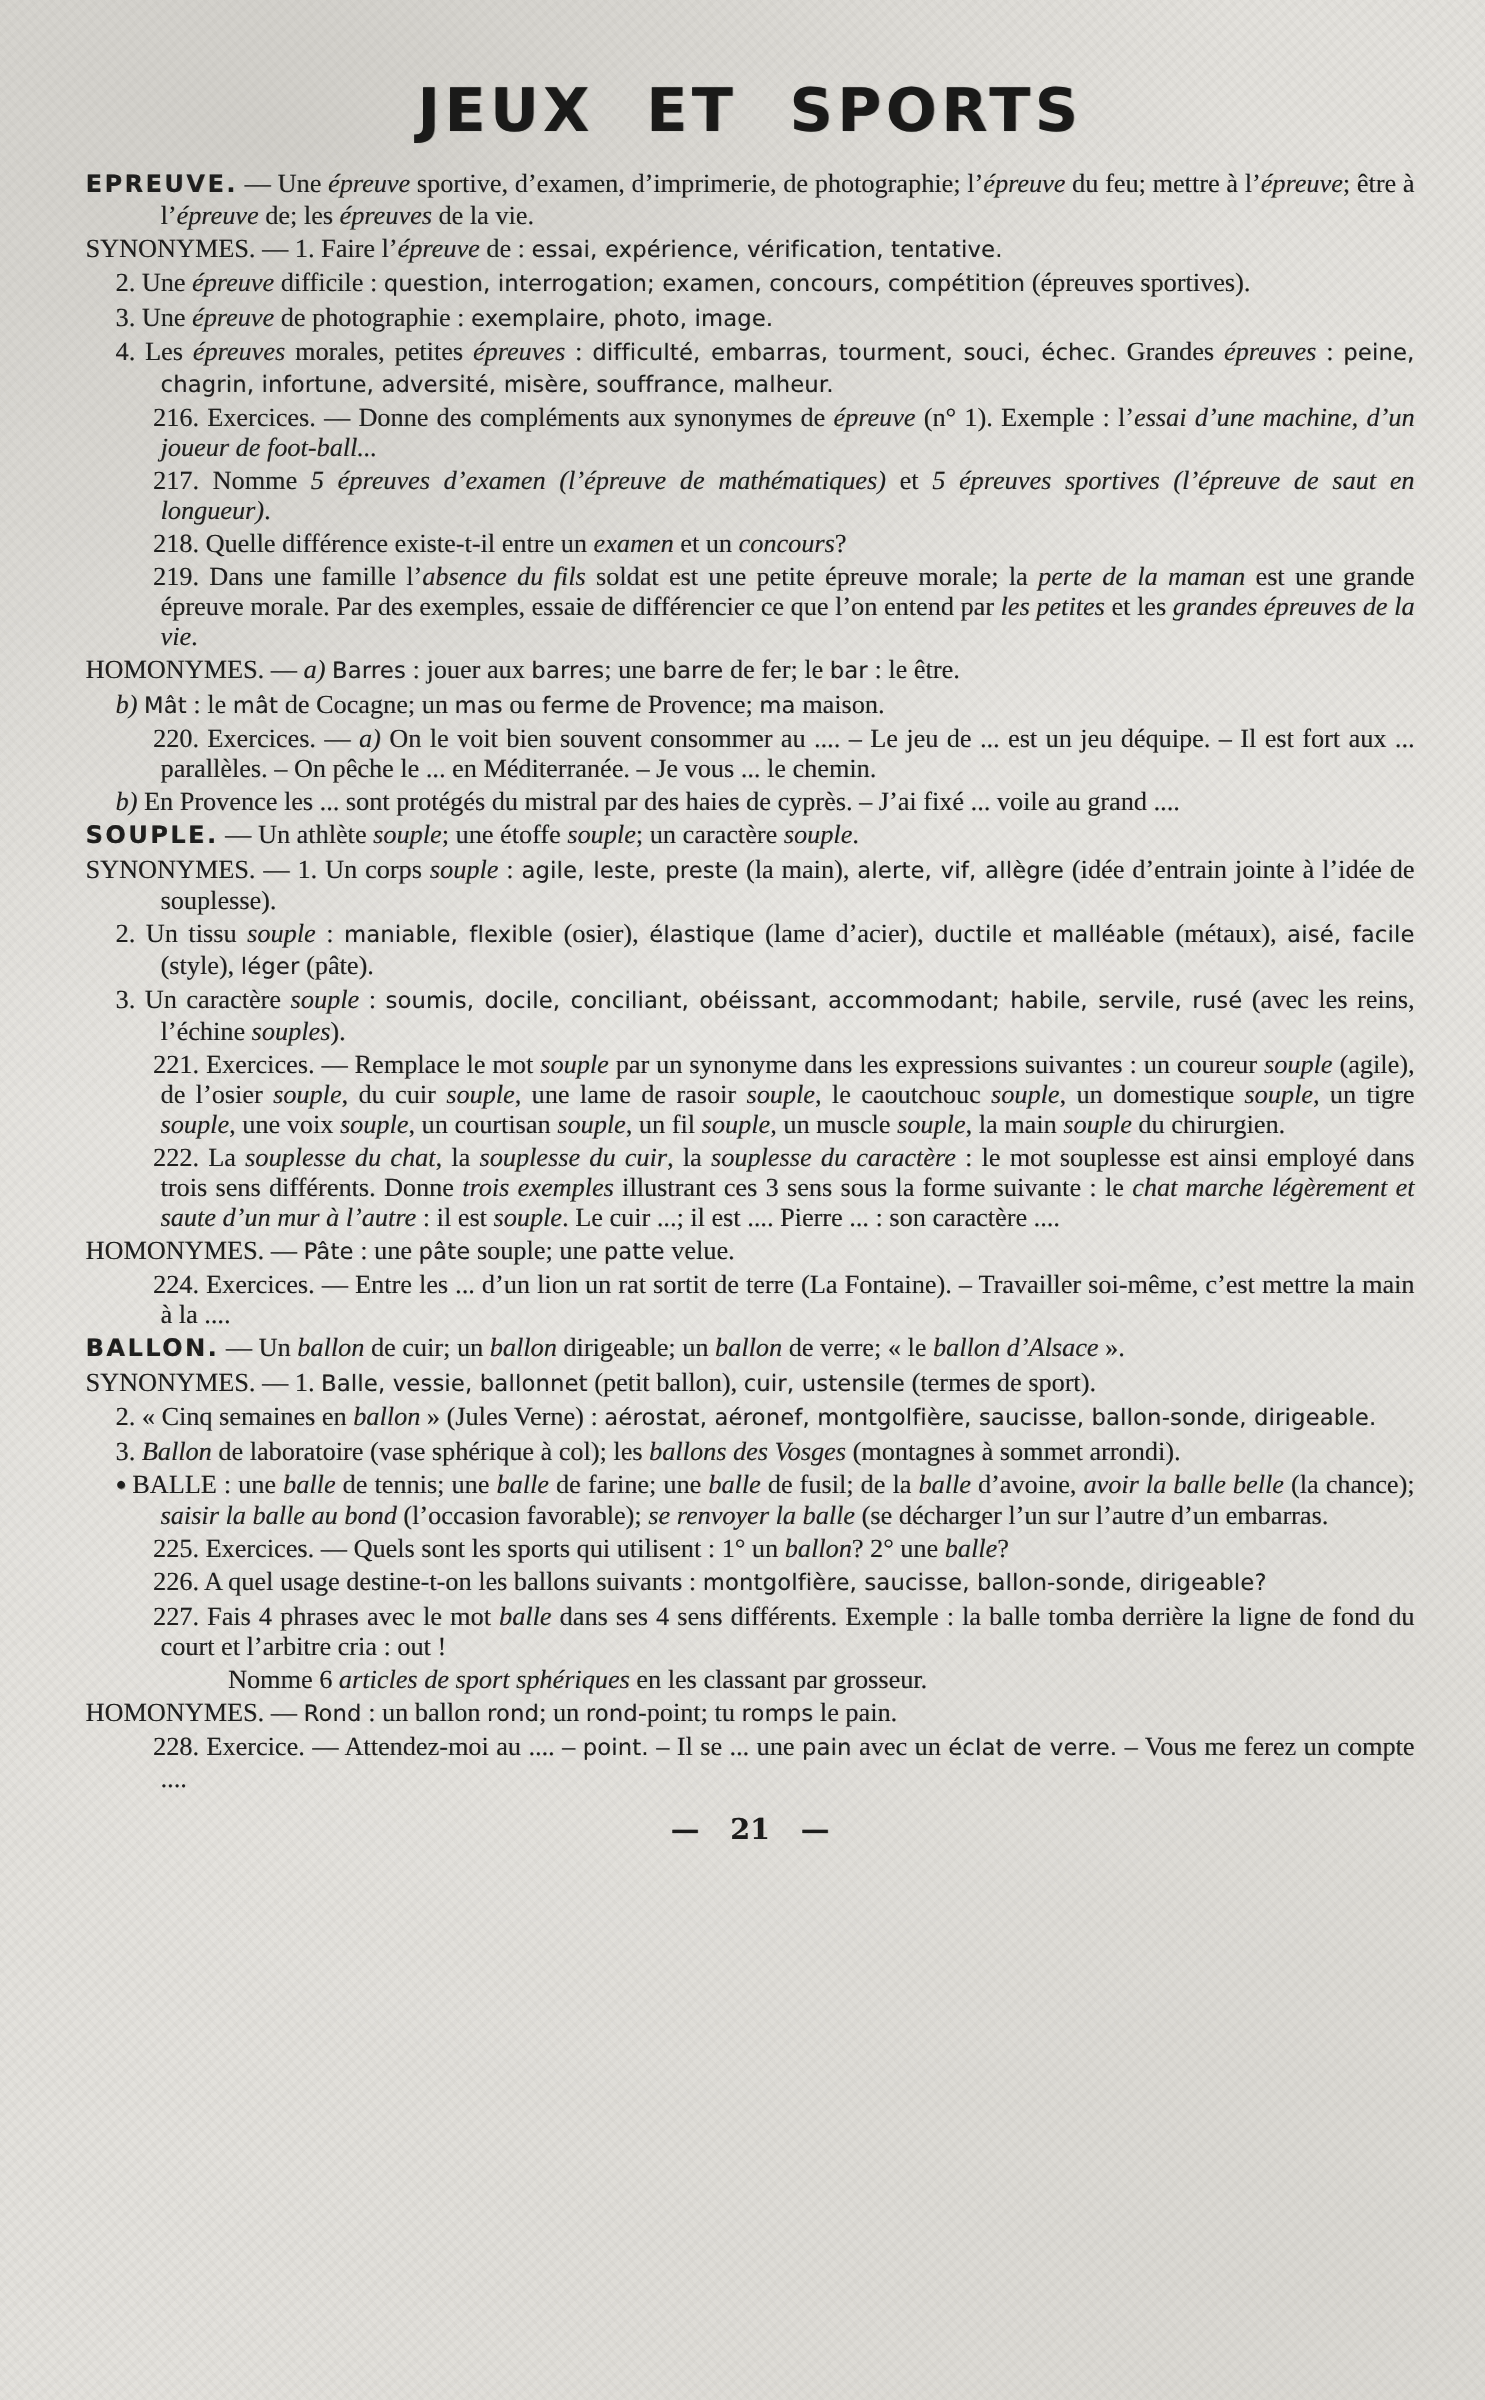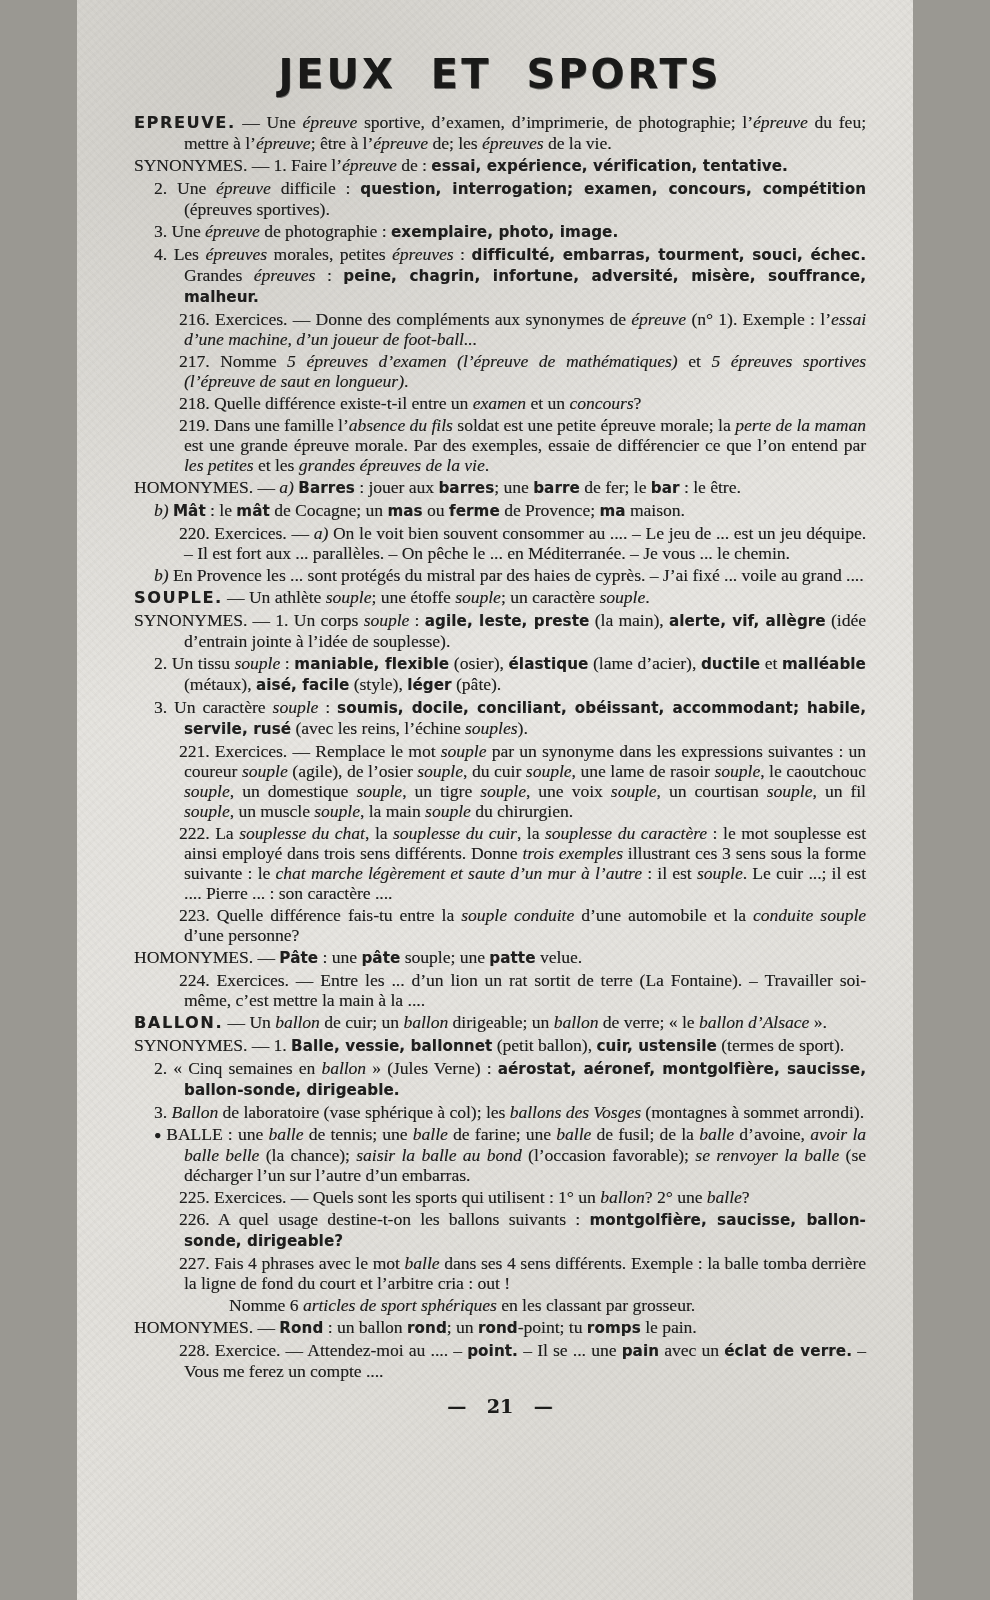--- a/index.html
+++ b/index.html
@@ -1,18 +1,18 @@
 <!DOCTYPE html>
 <html><head>
 <meta charset="utf-8">
 <style>
   html,body{margin:0;padding:0;background:#9a9892;}
   .page{
     position:relative;
-    width:836px;height:1600px;
+    width:990px;height:1600px;
     box-sizing:border-box;
     padding:48px 45px 0 55px;
     margin:0 auto;
     overflow:hidden;
     background:
       radial-gradient(circle at 18% 6%, rgba(165,163,156,0.30), transparent 38%),
       radial-gradient(circle at 90% 95%, rgba(180,178,170,0.22), transparent 45%),
       radial-gradient(circle at 50% 45%, rgba(255,255,255,0.20), transparent 72%),
       repeating-linear-gradient(47deg, rgba(150,148,140,0.045) 0 2px, rgba(255,255,255,0.04) 2px 5px),
       repeating-linear-gradient(-43deg, rgba(140,138,132,0.035) 0 3px, rgba(255,255,255,0.03) 3px 7px),
@@ -44,21 +44,21 @@
   .k-homo {margin-top:13px;padding-left:50px;text-indent:-50px;}
   .k-num  {margin-top:2px; padding-left:50px;text-indent:-30px;}
   .k-homb {margin-top:2px; padding-left:50px;text-indent:-30px;}
   .k-blt  {margin-top:8px; padding-left:50px;text-indent:-30px;}
   .k-ex1  {margin-top:9px; padding-left:50px;text-indent:-5px;}
   .k-ex   {margin-top:2px; padding-left:50px;text-indent:-5px;}
   .k-exc  {margin-top:2px; padding-left:95px;text-indent:0;}
   .ri{font-style:italic;}
   .rb{
     font-family:"DejaVu Sans",sans-serif;
-    font-weight:700;
+    font-weight:400;
     font-size:0.86em;
     letter-spacing:0.15px;
   }
   .rhb{
     font-family:"DejaVu Sans",sans-serif;
     font-weight:700;
     font-size:0.92em;
     letter-spacing:1.6px;
   }
   .rbl{font-size:0.7em;vertical-align:0.12em;}
@@ -91,21 +91,20 @@
       <p class="k-homo"><span>HOMONYMES. — </span><span class="ri">a) </span><span class="rb">Barres</span><span> : jouer aux </span><span class="rb">barres</span><span>; une </span><span class="rb">barre</span><span> de fer; le </span><span class="rb">bar</span><span> : le être.</span></p>
       <p class="k-homb"><span class="ri">b) </span><span class="rb">Mât</span><span> : le </span><span class="rb">mât</span><span> de Cocagne; un </span><span class="rb">mas</span><span> ou </span><span class="rb">ferme</span><span> de Provence; </span><span class="rb">ma</span><span> maison.</span></p>
       <p class="k-ex1"><span>220. Exercices. — </span><span class="ri">a) </span><span>On le voit bien souvent consommer au .... – Le jeu de ... est un jeu déquipe. – Il est fort aux ... parallèles. – On pêche le ... en Méditerranée. – Je vous ... le chemin.</span></p>
       <p class="k-homb"><span class="ri">b) </span><span>En Provence les ... sont protégés du mistral par des haies de cyprès. – J’ai fixé ... voile au grand ....</span></p>
       <p class="k-entry"><span class="rhb">SOUPLE.</span><span> — Un athlète </span><span class="ri">souple</span><span>; une étoffe </span><span class="ri">souple</span><span>; un caractère </span><span class="ri">souple</span><span>.</span></p>
       <p class="k-syn"><span>SYNONYMES. — 1. Un corps </span><span class="ri">souple</span><span> : </span><span class="rb">agile, leste, preste</span><span> (la main), </span><span class="rb">alerte, vif, allègre</span><span> (idée d’entrain jointe à l’idée de souplesse).</span></p>
       <p class="k-num"><span>2. Un tissu </span><span class="ri">souple</span><span> : </span><span class="rb">maniable, flexible</span><span> (osier), </span><span class="rb">élastique</span><span> (lame d’acier), </span><span class="rb">ductile</span><span> et </span><span class="rb">malléable</span><span> (métaux), </span><span class="rb">aisé, facile</span><span> (style), </span><span class="rb">léger</span><span> (pâte).</span></p>
       <p class="k-num"><span>3. Un caractère </span><span class="ri">souple</span><span> : </span><span class="rb">soumis, docile, conciliant, obéissant, accommodant; habile, servile, rusé</span><span> (avec les reins, l’échine </span><span class="ri">souples</span><span>).</span></p>
       <p class="k-ex1"><span>221. Exercices. — Remplace le mot </span><span class="ri">souple</span><span> par un synonyme dans les expressions suivantes : un coureur </span><span class="ri">souple</span><span> (agile), de l’osier </span><span class="ri">souple</span><span>, du cuir </span><span class="ri">souple</span><span>, une lame de rasoir </span><span class="ri">souple</span><span>, le caoutchouc </span><span class="ri">souple</span><span>, un domestique </span><span class="ri">souple</span><span>, un tigre </span><span class="ri">souple</span><span>, une voix </span><span class="ri">souple</span><span>, un courtisan </span><span class="ri">souple</span><span>, un fil </span><span class="ri">souple</span><span>, un muscle </span><span class="ri">souple</span><span>, la main </span><span class="ri">souple</span><span> du chirurgien.</span></p>
       <p class="k-ex"><span>222. La </span><span class="ri">souplesse du chat</span><span>, la </span><span class="ri">souplesse du cuir</span><span>, la </span><span class="ri">souplesse du caractère</span><span> : le mot souplesse est ainsi employé dans trois sens différents. Donne </span><span class="ri">trois exemples</span><span> illustrant ces 3 sens sous la forme suivante : le </span><span class="ri">chat marche légèrement et saute d’un mur à l’autre</span><span> : il est </span><span class="ri">souple</span><span>. Le cuir ...; il est .... Pierre ... : son caractère ....</span></p>
-      <p class="k-ex"><span>223. Quelle différence fais-tu entre la </span><span class="ri">souple conduite</span><span> d’une automobile et la </span><span class="ri">conduite souple</span><span> d’une personne?</span></p>
       <p class="k-homo"><span>HOMONYMES. — </span><span class="rb">Pâte</span><span> : une </span><span class="rb">pâte</span><span> souple; une </span><span class="rb">patte</span><span> velue.</span></p>
       <p class="k-ex1"><span>224. Exercices. — Entre les ... d’un lion un rat sortit de terre (La Fontaine). – Travailler soi-même, c’est mettre la main à la ....</span></p>
       <p class="k-entry"><span class="rhb">BALLON.</span><span> — Un </span><span class="ri">ballon</span><span> de cuir; un </span><span class="ri">ballon</span><span> dirigeable; un </span><span class="ri">ballon</span><span> de verre; « le </span><span class="ri">ballon d’Alsace</span><span> ».</span></p>
       <p class="k-syn"><span>SYNONYMES. — 1. </span><span class="rb">Balle, vessie, ballonnet</span><span> (petit ballon), </span><span class="rb">cuir, ustensile</span><span> (termes de sport).</span></p>
       <p class="k-num"><span>2. « Cinq semaines en </span><span class="ri">ballon</span><span> » (Jules Verne) : </span><span class="rb">aérostat, aéronef, montgolfière, saucisse, ballon-sonde, dirigeable.</span></p>
       <p class="k-num"><span>3. </span><span class="ri">Ballon</span><span> de laboratoire (vase sphérique à col); les </span><span class="ri">ballons des Vosges</span><span> (montagnes à sommet arrondi).</span></p>
       <p class="k-blt"><span class="rbl">● </span><span>BALLE : une </span><span class="ri">balle</span><span> de tennis; une </span><span class="ri">balle</span><span> de farine; une </span><span class="ri">balle</span><span> de fusil; de la </span><span class="ri">balle</span><span> d’avoine, </span><span class="ri">avoir la balle belle</span><span> (la chance); </span><span class="ri">saisir la balle au bond</span><span> (l’occasion favorable); </span><span class="ri">se renvoyer la balle</span><span> (se décharger l’un sur l’autre d’un embarras.</span></p>
       <p class="k-ex1"><span>225. Exercices. — Quels sont les sports qui utilisent : 1° un </span><span class="ri">ballon</span><span>? 2° une </span><span class="ri">balle</span><span>?</span></p>
       <p class="k-ex"><span>226. A quel usage destine-t-on les ballons suivants : </span><span class="rb">montgolfière, saucisse, ballon-sonde, dirigeable?</span></p>
       <p class="k-ex"><span>227. Fais 4 phrases avec le mot </span><span class="ri">balle</span><span> dans ses 4 sens différents. Exemple : la balle tomba derrière la ligne de fond du court et l’arbitre cria : out !</span></p>

